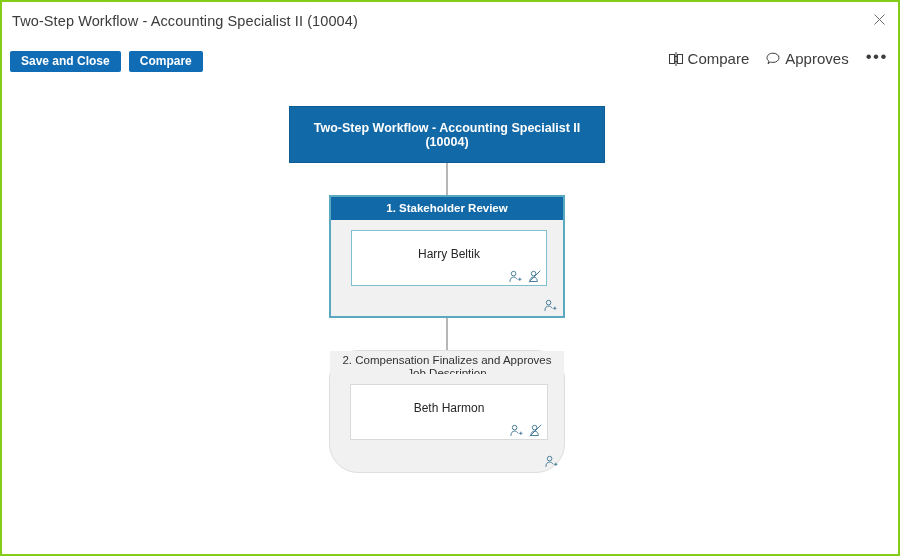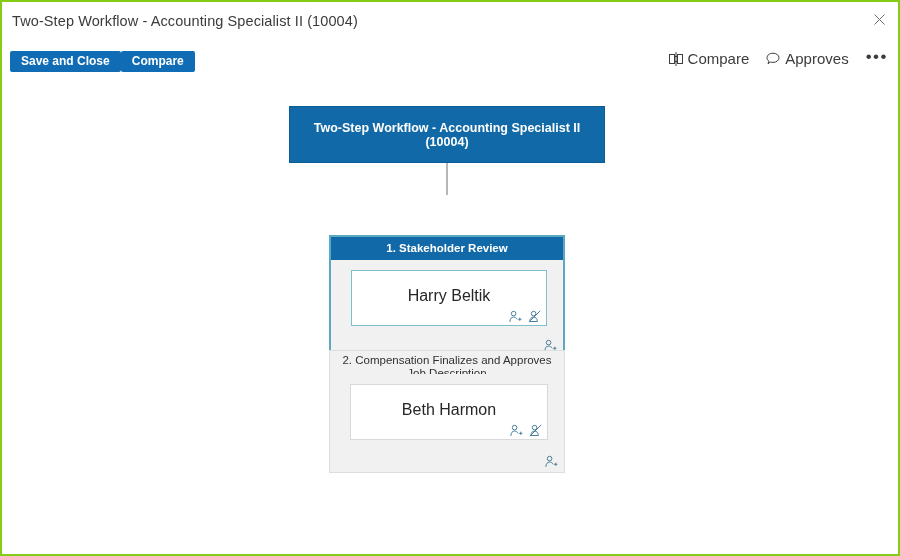--- a/index.html
+++ b/index.html
@@ -54,20 +54,21 @@
   .toolbar {
     position: absolute;
     top: 46px; left: 0; right: 0;
     height: 34px;
   }
   .toolbar-left {
     position: absolute;
     left: 8px;
     top: 3px;
     display: flex;
+    gap: 8px;
   }
   .btn {
     background: #0f6cb5;
     color: #ffffff;
     border: none;
     font-family: "Liberation Sans", sans-serif;
     font-size: 12px;
     font-weight: bold;
     padding: 0 11px;
     height: 21px;
@@ -139,27 +140,26 @@
 
   
   .step-card {
     position: absolute;
     left: 327px;
     width: 236px;
     background: #f1f1f1;
   }
   .step-card.selected {
     border: 2px solid #5aa9c0;
-    margin-top: 40px;
   }
   .step-card.unselected {
     border: 1px solid #dedede;
   }
   .step-card-1 { top: 107px; height: 123px; }
-  .step-card-2 { top: 262px; height: 123px; }
+  .step-card-2 { top: 262px; height: 123px; border-radius: 29px; }
 
   .step-header {
     height: 23px;
     overflow: hidden;
     display: flex;
     align-items: flex-start;
     justify-content: center;
     padding: 3px 6px 0 6px;
     font-size: 11.5px;
     line-height: 13px;
@@ -187,21 +187,21 @@
     position: relative;
     height: 56px;
     background: #ffffff;
     padding-top: 16px;
   }
   .assignee-box.teal { border: 1px solid #7fc0cf; }
   .assignee-box.plain { border: 1px solid #d9d9d9; }
 
   .assignee-name {
     text-align: center;
-    font-size: 16px;
+    font-size: 12px;
     color: #262626;
   }
 
   .assignee-icons {
     position: absolute;
     right: 5px;
     bottom: 2px;
     display: flex;
     gap: 6px;
     align-items: center;

